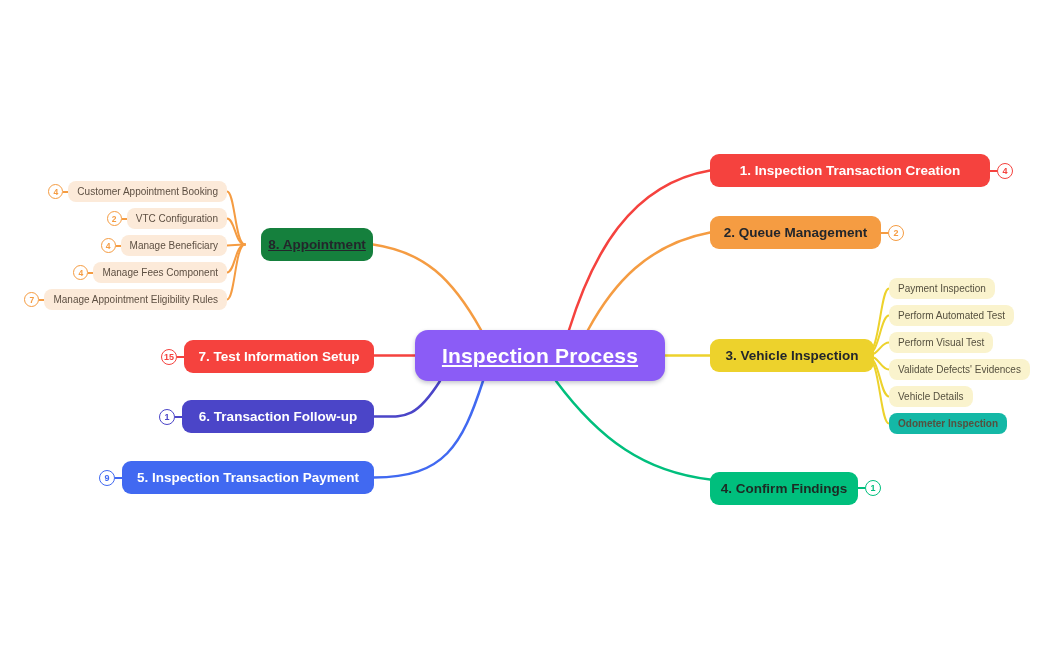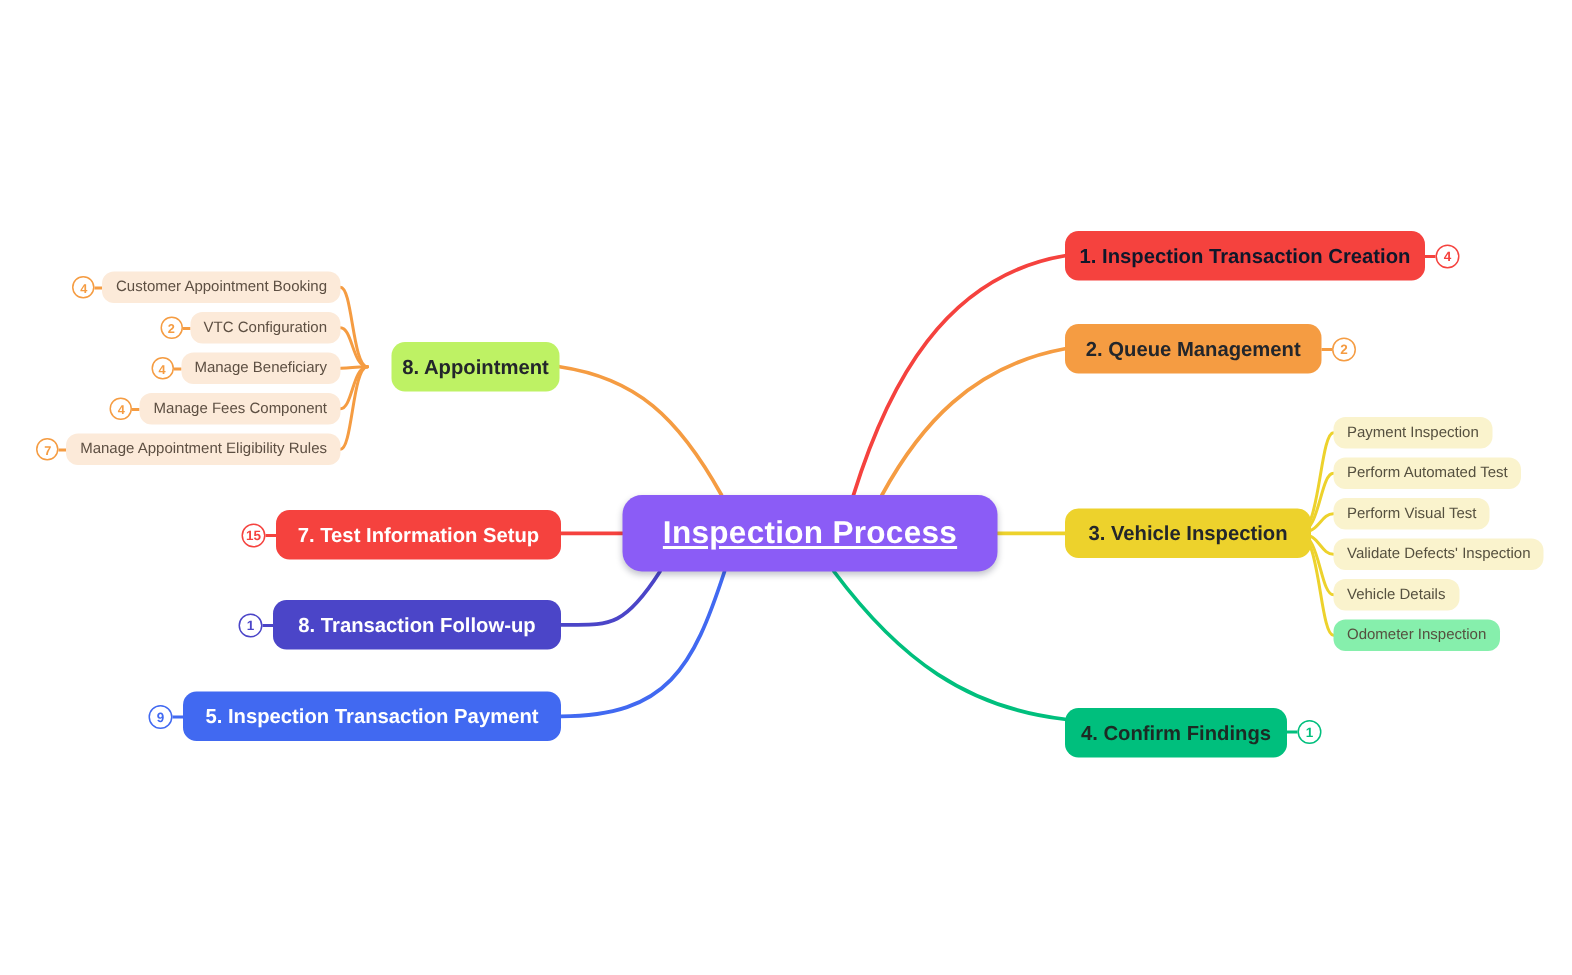--- a/index.html
+++ b/index.html
@@ -72,21 +72,21 @@
     <path class="lvl2-link" d="M 245 244.5 C 235 244.5 235 245.5 227 245.5" stroke="#f59c42"></path>
     <path class="lvl2-link" d="M 245 244.5 C 235 244.5 235 272.5 227 272.5" stroke="#f59c42"></path>
     <path class="lvl2-link" d="M 245 244.5 C 235 244.5 235 299.5 227 299.5" stroke="#f59c42"></path>
   </svg>
 
   <div class="center-node" style="background: #8b5cf6; color: rgb(255, 255, 255); text-decoration: underline;">
     <span>Inspection Process</span>
   </div>
 
   <div class="node-row" style="left:710px; top:154px; height:33px;">
-    <div class="branch-box" style="width: 240px; background: rgb(245, 66, 62); color: #0f172a;">
+    <div class="branch-box" style="width: 280px; background: rgb(245, 66, 62); color: #ffffff;">
       <span>1. Inspection Transaction Creation</span>
     </div>
     <div class="dash w7" style="background: rgb(245, 66, 62);"></div>
     <div class="badge" style="color: rgb(245, 66, 62); border-color: rgb(245, 66, 62);">4</div>
   </div>
 
   <div class="node-row" style="left:710px; top:216px; height:33px;">
     <div class="branch-box" style="width: 171px; background: rgb(245, 156, 66); color: rgb(35, 38, 43);">
       <span>2. Queue Management</span>
     </div>
@@ -103,39 +103,39 @@
   <div class="node-row" style="left:889px; top:278px; height:21px;">
     <div class="child-box" style="background: rgb(250, 243, 205); color: rgb(85, 80, 63);">Payment Inspection</div>
   </div>
   <div class="node-row" style="left:889px; top:305px; height:21px;">
     <div class="child-box" style="background: rgb(250, 243, 205); color: rgb(85, 80, 63);">Perform Automated Test</div>
   </div>
   <div class="node-row" style="left:889px; top:332px; height:21px;">
     <div class="child-box" style="background: rgb(250, 243, 205); color: rgb(85, 80, 63);">Perform Visual Test</div>
   </div>
   <div class="node-row" style="left:889px; top:359px; height:21px;">
-    <div class="child-box" style="background: rgb(250, 243, 205); color: rgb(85, 80, 63);">Validate Defects' Inspection</div>
+    <div class="child-box" style="background: rgb(250, 243, 205); color: rgb(85, 80, 63);">Validate Defects' Evidences</div>
   </div>
   <div class="node-row" style="left:889px; top:386px; height:21px;justify-content:center;">
     <div class="child-box" style="background: rgb(250, 243, 205); color: rgb(85, 80, 63);">Vehicle Details</div>
   </div>
   <div class="node-row" style="left:889px; top:413px; height:21px;">
-    <div class="child-box" style="background: #86efac; color: rgb(85, 80, 63);">Odometer Inspection</div>
+    <div class="child-box" style="background: #14b8a6; color: rgb(85, 80, 63); font-weight: bold;">Odometer Inspection</div>
   </div>
 
   <div class="node-row" style="left:710px; top:463px; height:50px;">
     <div class="branch-box" style="width: 148px; background: rgb(0, 191, 125); color: rgb(28, 43, 36);">
       <span>4. Confirm Findings</span>
     </div>
     <div class="dash w7" style="background: rgb(0, 191, 125);"></div>
     <div class="badge" style="color: rgb(0, 191, 125); border-color: rgb(0, 191, 125);">1</div>
   </div>
 
   <div class="node-row" style="right:675px; top:228px; height:33px;">
-    <div class="branch-box" style="width: 112px; background: #bef264; color: rgb(35, 38, 43);">
+    <div class="branch-box" style="width: 112px; background: #15803d; color: rgb(35, 38, 43); text-decoration: underline;">
       <span>8. Appointment</span>
     </div>
   </div>
 
   <div class="node-row" style="right:821px; top:181px; height:21px;">
     <div class="badge small" style="color: rgb(245, 156, 66); border-color: rgb(245, 156, 66);">4</div>
     <div class="dash w5" style="background: rgb(245, 156, 66);"></div>
     <div class="child-box" style="background: rgb(252, 234, 217); color: rgb(93, 79, 66);">Customer Appointment Booking</div>
   </div>
   <div class="node-row" style="right:821px; top:208px; height:21px;">
@@ -164,21 +164,21 @@
     <div class="dash w7" style="background: rgb(245, 66, 62);"></div>
     <div class="branch-box" style="width: 190px; background: rgb(245, 66, 62); color: rgb(255, 255, 255);">
       <span>7. Test Information Setup</span>
     </div>
   </div>
 
   <div class="node-row" style="right:674px; top:400px; height:33px;">
     <div class="badge" style="color: rgb(75, 69, 200); border-color: rgb(75, 69, 200);">1</div>
     <div class="dash w7" style="background: rgb(75, 69, 200);"></div>
     <div class="branch-box" style="width: 192px; background: rgb(75, 69, 200); color: rgb(255, 255, 255);">
-      <span>8. Transaction Follow-up</span>
+      <span>6. Transaction Follow-up</span>
     </div>
   </div>
 
   <div class="node-row" style="right:674px; top:461px; height:33px;">
     <div class="badge" style="color: rgb(65, 105, 241); border-color: rgb(65, 105, 241);">9</div>
     <div class="dash w7" style="background: rgb(65, 105, 241);"></div>
     <div class="branch-box" style="width: 252px; background: rgb(65, 105, 241); color: rgb(255, 255, 255);">
       <span>5. Inspection Transaction Payment</span>
     </div>
   </div>

